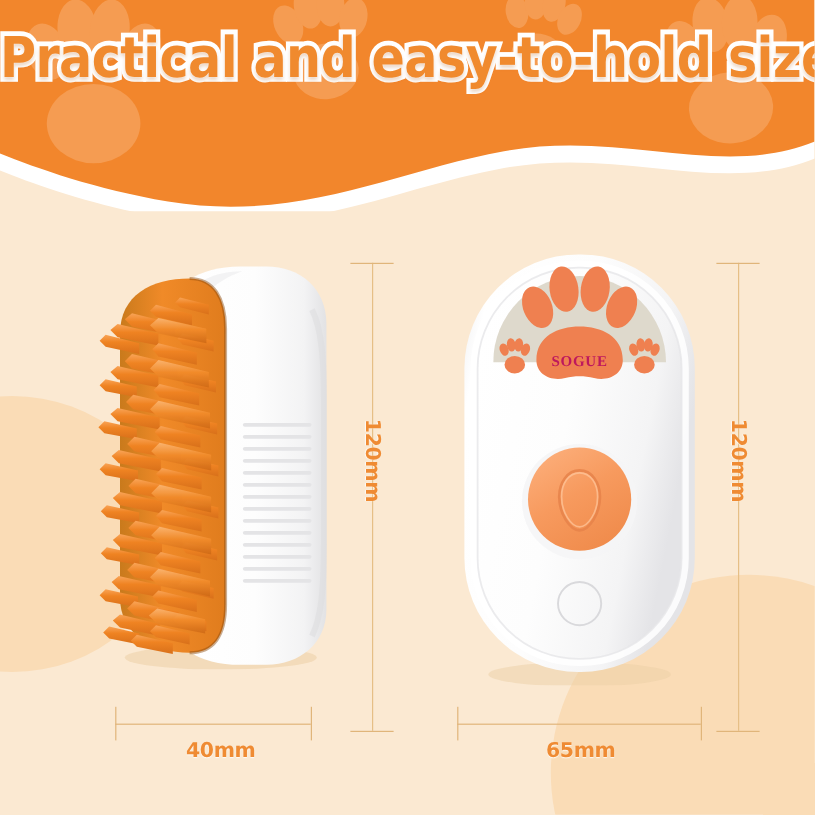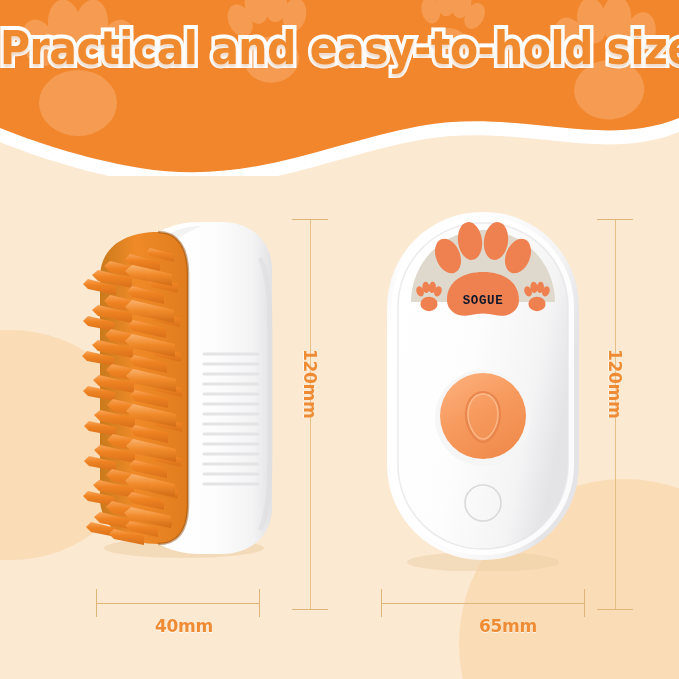--- a/index.html
+++ b/index.html
@@ -131,25 +131,25 @@
     width: 204px;
     height: 365px;
   }
 
   .sogue-text {
     position: absolute;
     left: 0;
     top: 88px;
     width: 100%;
     text-align: center;
-    font-family: Liberation Mono, monospace;
+    font-family: Liberation Serif, serif;
     font-weight: bold;
     font-size: 12.5px;
     letter-spacing: 0.6px;
-    color: #0f172a;
+    color: #be185d;
     pointer-events: none;
   }
 </style>
 </head>
 <body>
 
 <div id="stage">
 
   <div class="bg-blob bg-blob-left"></div>
   <div class="bg-blob bg-blob-right"></div>
@@ -419,15 +419,15 @@
   <div class="dim-label dim-label-v" style="left:625px; top:349px;">120mm</div>
 
   <div class="dim-line-h" style="left:96px; top:603px; width:163px;"></div>
   <div class="dim-cap-v" style="left:96px; top:589px; height:28px;"></div>
   <div class="dim-cap-v" style="left:259px; top:589px; height:28px;"></div>
   <div class="dim-label" style="left:155px; top:616px;">40mm</div>
 
   <div class="dim-line-h" style="left:381px; top:603px; width:203px;"></div>
   <div class="dim-cap-v" style="left:381px; top:589px; height:28px;"></div>
   <div class="dim-cap-v" style="left:584px; top:589px; height:28px;"></div>
-  <div class="dim-label" style="left:455px; top:616px;margin-left:24px;">65mm</div>
+  <div class="dim-label" style="left:455px; top:616px;">65mm</div>
 
 </div>
 
 </body></html>

